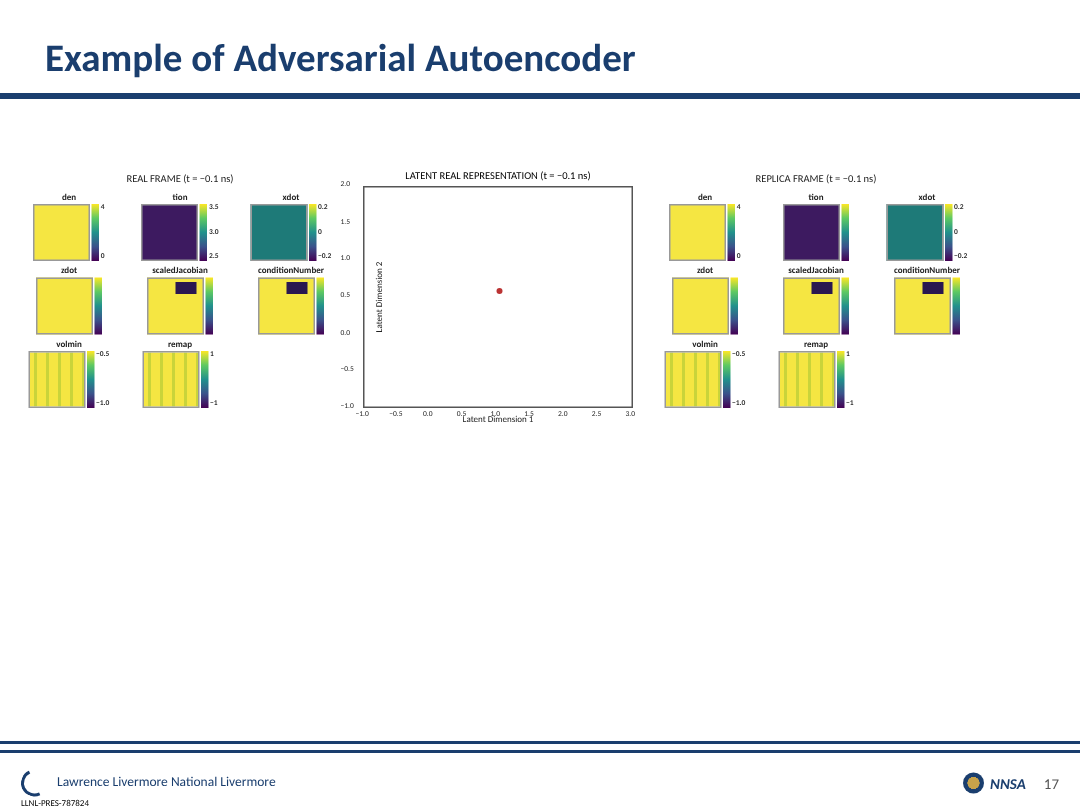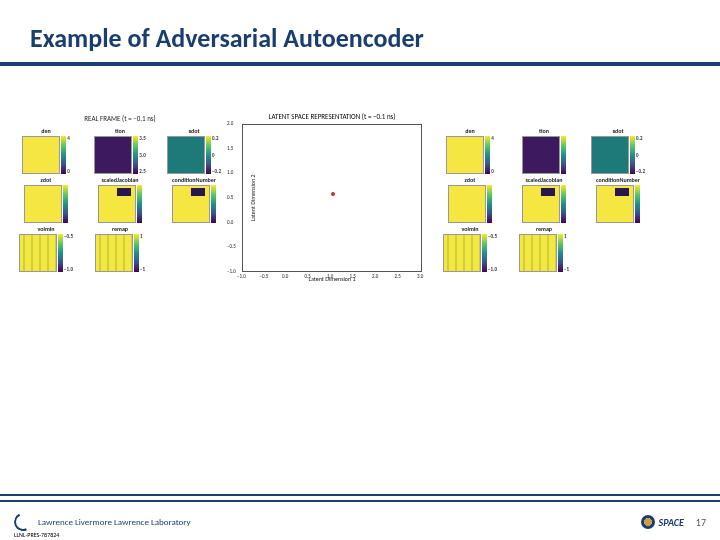--- a/index.html
+++ b/index.html
@@ -326,21 +326,21 @@
               <span></span>
               <span>−1</span>
             </div>
           </div>
         </div>
         <div class="cell" style="visibility: hidden;"></div>
       </div>
   </div>
 
   <div class="center-panel">
-    <div class="scatter-title">LATENT SPACE REPRESENTATION (t = −0.1 ns)</div>
+    <div class="scatter-title">LATENT REAL REPRESENTATION (t = −0.1 ns)</div>
     <div class="scatter-frame" id="scatter">
       <div class="axis-label-y">Latent Dimension 2</div>
       <div class="axis-label-x">Latent Dimension 1</div>
     <div class="xtick" style="left: -6px; bottom: -8px;">−1.0</div>
         <div class="xtick" style="left: 16.5px; bottom: -8px;">−0.5</div>
         <div class="xtick" style="left: 39px; bottom: -8px;">0.0</div>
         <div class="xtick" style="left: 61.5px; bottom: -8px;">0.5</div>
         <div class="xtick" style="left: 84px; bottom: -8px;">1.0</div>
         <div class="xtick" style="left: 106.5px; bottom: -8px;">1.5</div>
         <div class="xtick" style="left: 129px; bottom: -8px;">2.0</div>
@@ -351,20 +351,21 @@
         <div class="ytick" style="bottom: 46.3333px; left: -16px;">0.0</div>
         <div class="ytick" style="bottom: 71px; left: -16px;">0.5</div>
         <div class="ytick" style="bottom: 95.6667px; left: -16px;">1.0</div>
         <div class="ytick" style="bottom: 120.333px; left: -16px;">1.5</div>
         <div class="ytick" style="bottom: 145px; left: -16px;">2.0</div>
         <div class="dot" style="left: 90px; top: 69.0667px;"></div>
       </div>
   </div>
 
   <div class="panel" style="width:220px">
+    <div class="panel-title">REPLICA FRAME (t = −0.1 ns)</div>
     <div class="grid3x3" id="right-grid">
         <div class="cell">
           <div class="cell-label">den</div>
           <div class="cell-wrap">
             <div class="cell-box yellow"></div>
             <div class="cell-cbar"></div>
             <div class="cbar-ticks">
               <span>4</span>
               <span></span>
               <span>0</span>
@@ -462,21 +463,21 @@
 </div>
 
 <div class="shoutout-bar">
   <div class="shoutout-underline-top"></div>
   <div class="shoutout-underline-bot"></div>
 </div>
 
 <div class="footer">
   <div class="llnl-logo">
     <div class="llnl-swirl"></div>
-    <div class="llnl-text">Lawrence Livermore Lawrence Laboratory</div>
+    <div class="llnl-text">Lawrence Livermore National Livermore</div>
   </div>
   <div class="nnsa">
     <div class="nnsa-seal"></div>
-    <div class="nnsa-text">SPACE</div>
+    <div class="nnsa-text">NNSA</div>
     <div class="pagenum">17</div>
   </div>
 </div>
 <div class="pres-id">LLNL-PRES-787824</div>
 
 </body></html>

